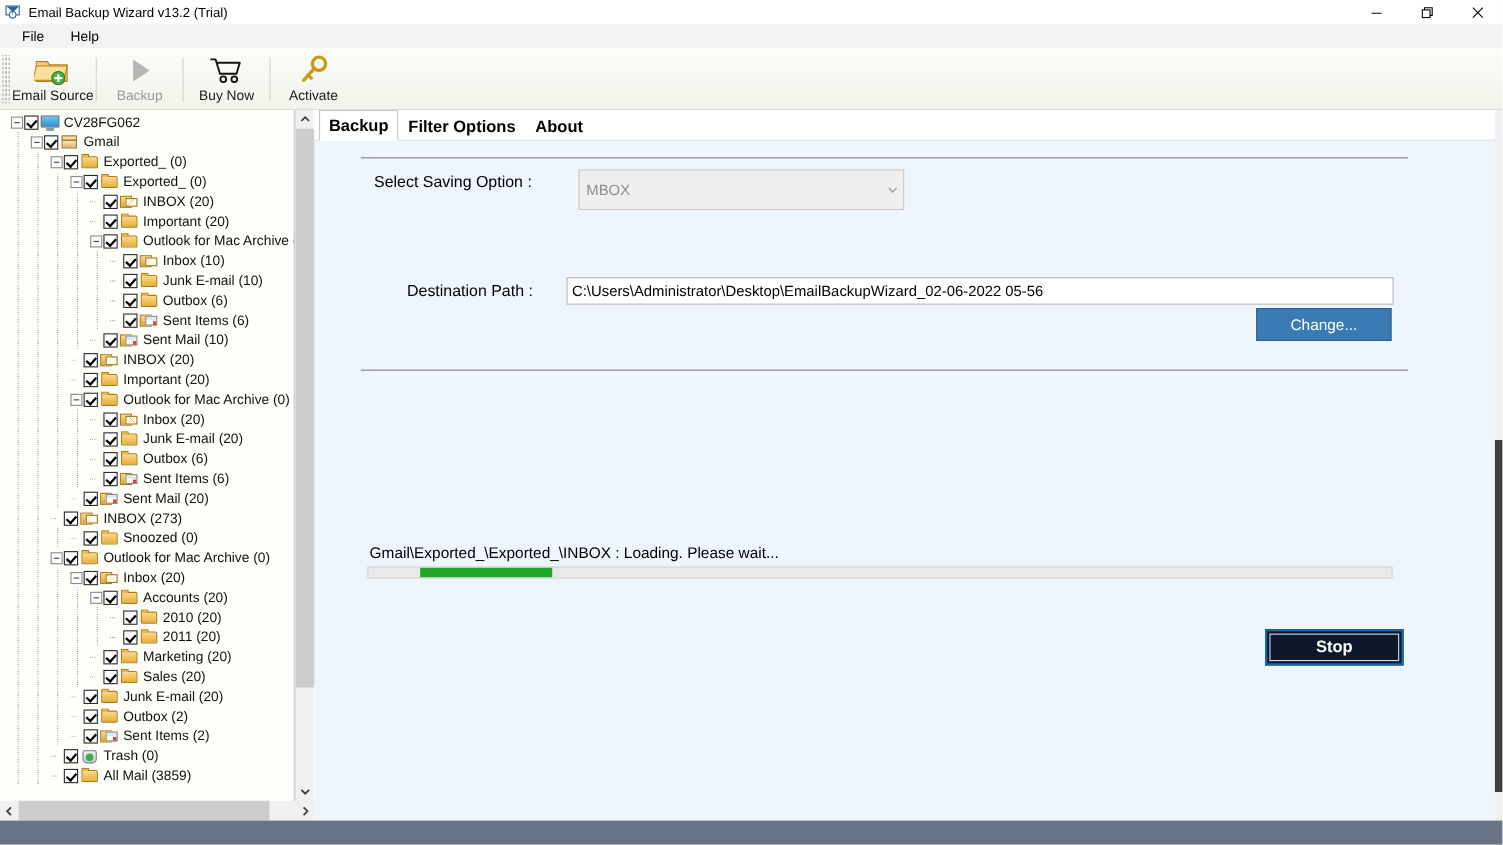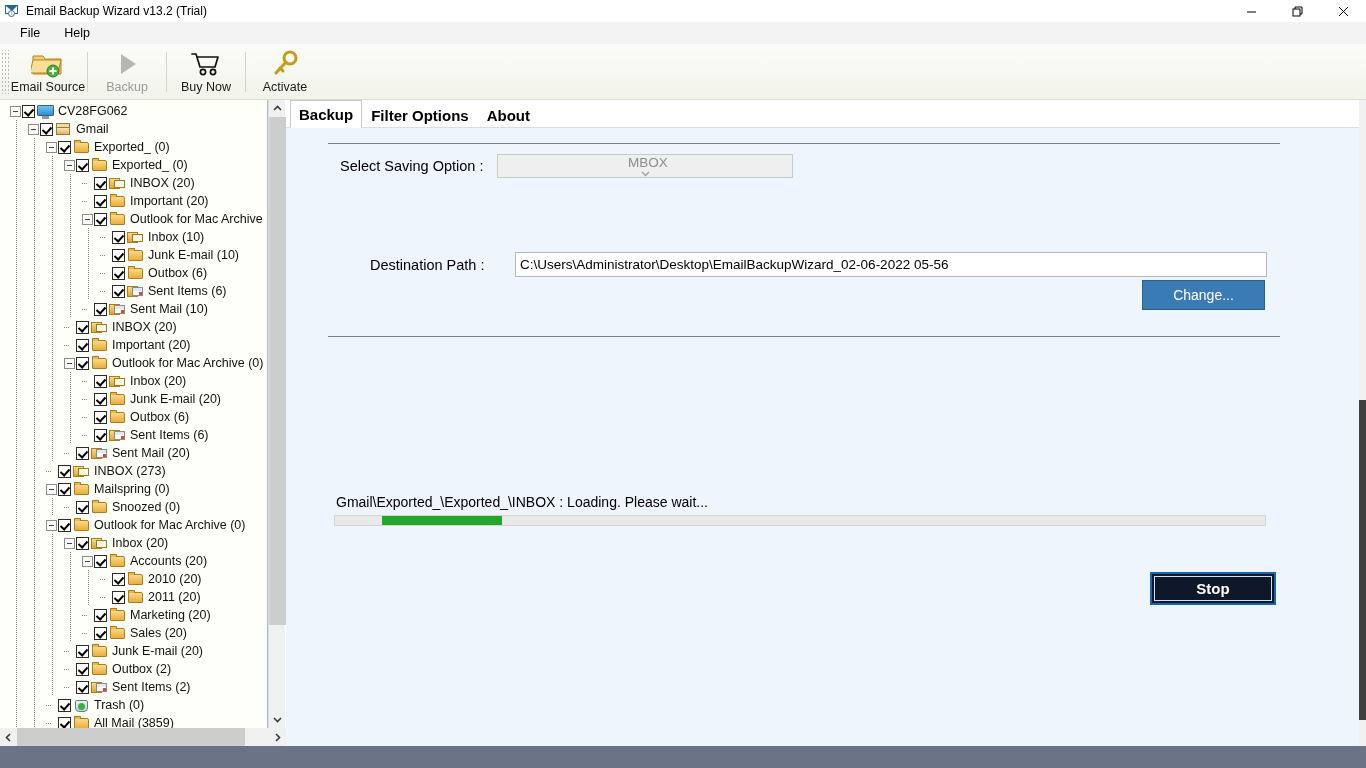--- a/index.html
+++ b/index.html
@@ -892,30 +892,20 @@
             <div class="vline" style="left: 16px;"></div>
             <div class="vline" style="left: 34px;"></div>
           </div>
           <div class="hline"></div>
           <div style="width: 6px; flex: 0 0 auto;"></div>
           <div class="cbox checked"></div>
           <div class="ico inbox"></div>
           <div class="nlabel">INBOX (273)</div>
         </div>
         <div class="node">
-          <div class="indent" style="width: 46px;">
-            <div class="vline" style="left: 16px;"></div>
-            <div class="vline" style="left: 34px;"></div>
-          </div>
-          <div class="expander"></div>
-          <div class="cbox checked"></div>
-          <div class="ico folder"></div>
-          <div class="nlabel">Mailspring (0)</div>
-        </div>
-        <div class="node">
           <div class="indent" style="width: 64px;">
             <div class="vline" style="left: 16px;"></div>
             <div class="vline" style="left: 34px;"></div>
             <div class="vline" style="left: 52px;"></div>
           </div>
           <div class="hline"></div>
           <div style="width: 6px; flex: 0 0 auto;"></div>
           <div class="cbox checked"></div>
           <div class="ico folder"></div>
           <div class="nlabel">Snoozed (0)</div>
@@ -1104,21 +1094,21 @@
       <div class="tab">About</div>
     </div>
     <div class="tab-underline"></div>
 
     <div class="panel">
 
       <div class="rule" style="left:42px; top:15px; width:952px;"></div>
 
       <div class="lbl-static" style="left:54px; top:30px;">Select Saving Option :</div>
 
-      <div class="combo" style="left:211px; top:26px; width:296px; height:24px;flex-direction:column;">
+      <div class="combo" style="left:240px; top:26px; width:296px; height:37px;">
         <div class="val">MBOX</div>
         <div class="chev">
           <svg width="9" height="6" viewBox="0 0 9 6">
               <polyline points="1,1 4.5,4.5 8,1" fill="none" stroke="#a3a3a3" stroke-width="1.4"></polyline>
             </svg>
         </div>
       </div>
 
       <div class="lbl-static" style="left:84px; top:129px;">Destination Path :</div>
 

